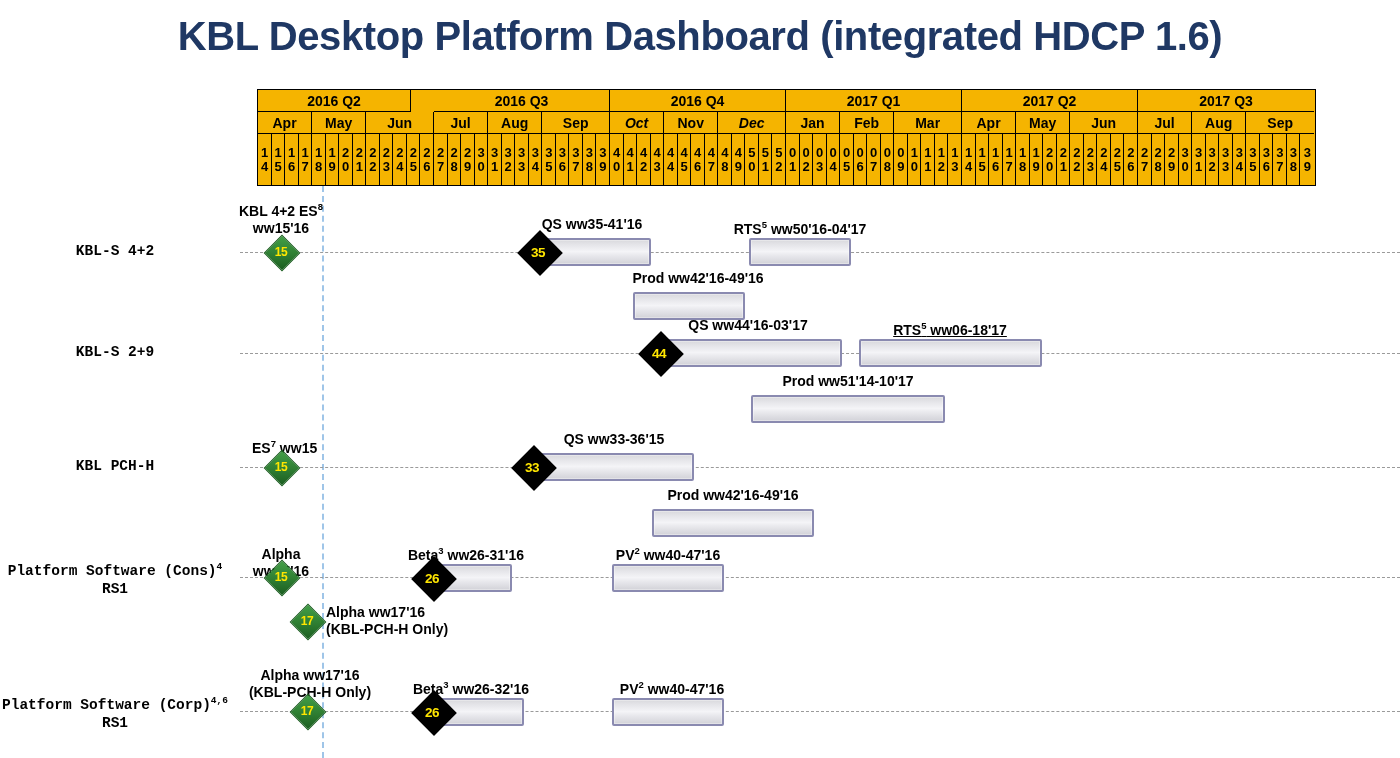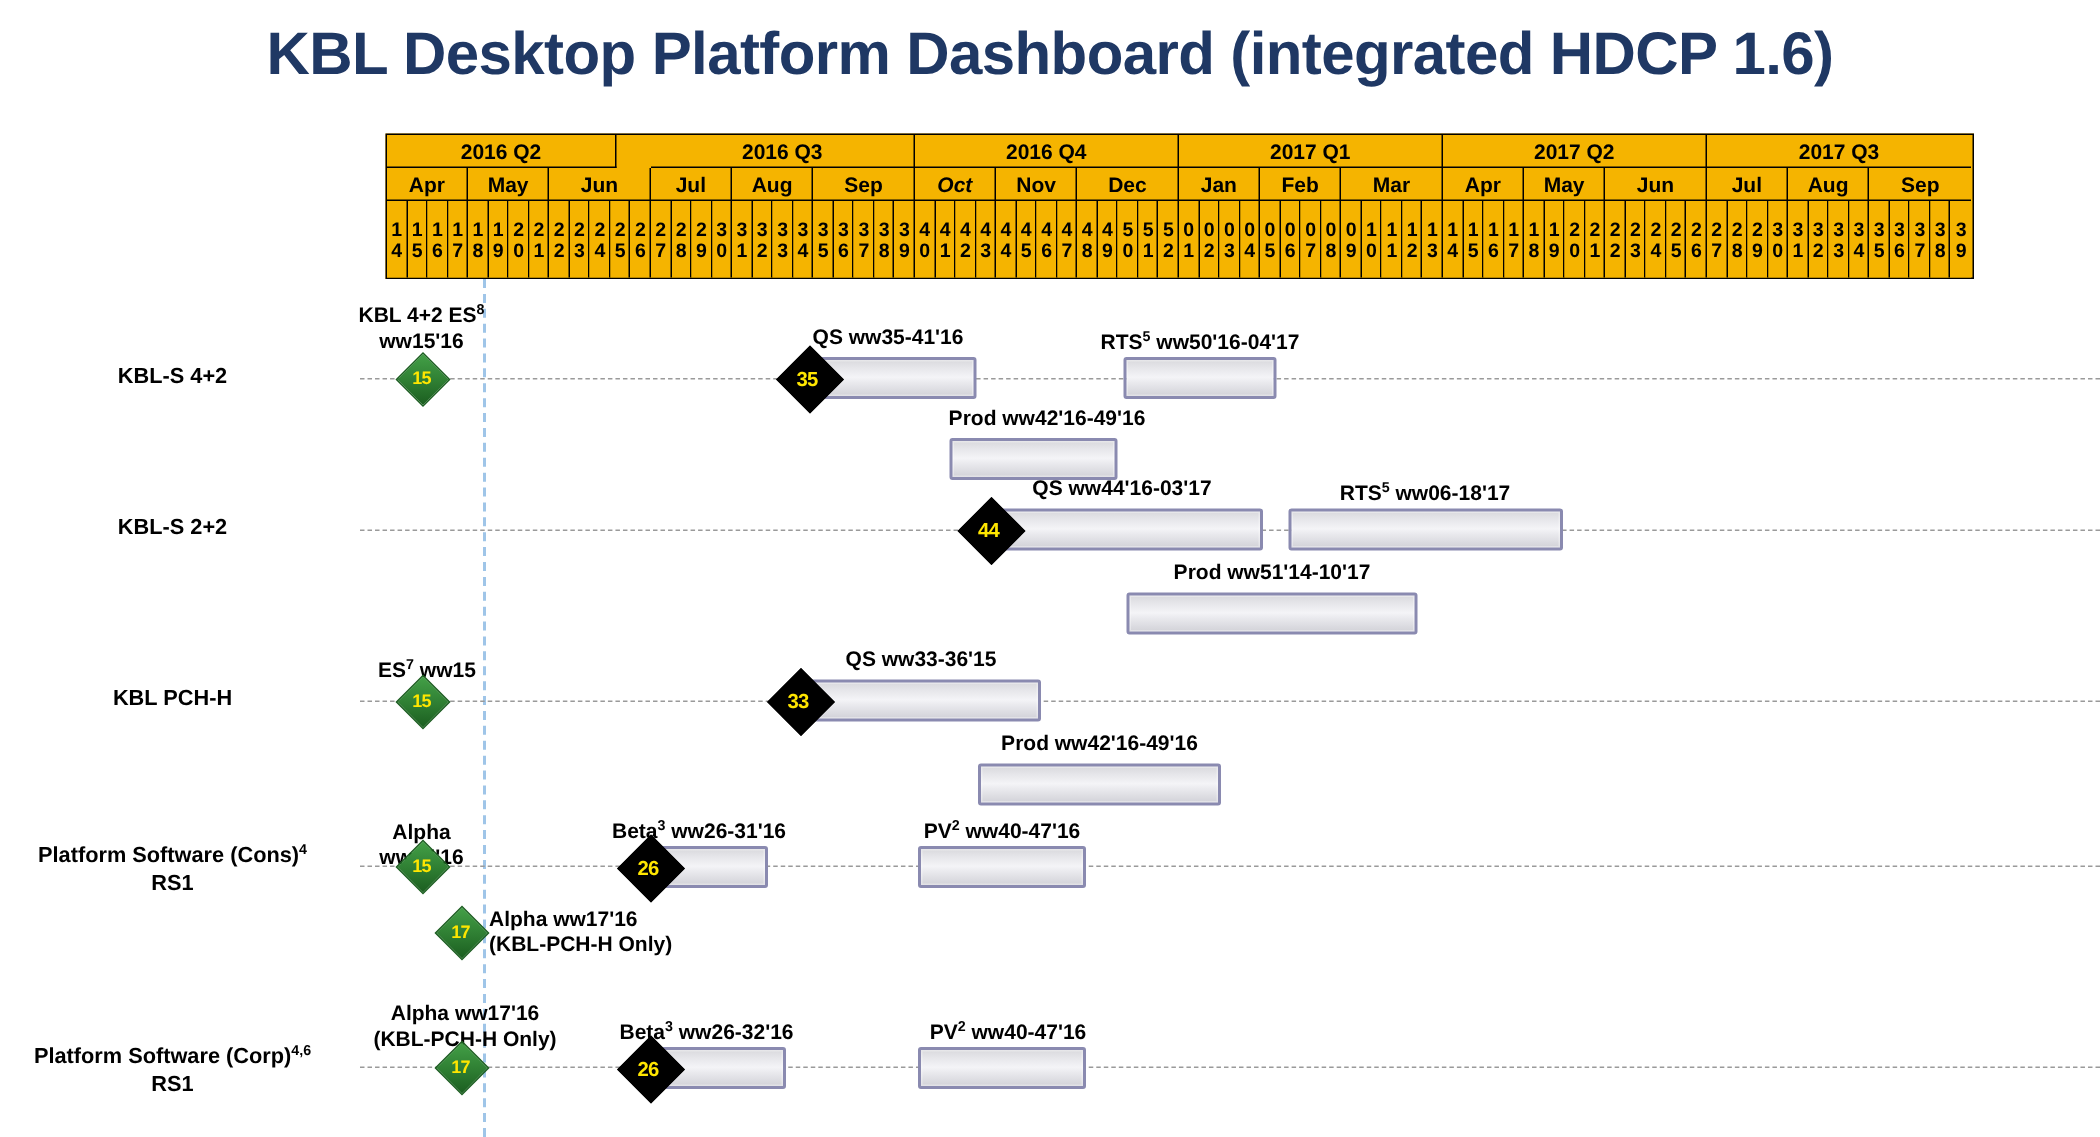--- a/index.html
+++ b/index.html
@@ -95,20 +95,21 @@
 
   
   .row-label {
     position: absolute;
     width: 230px;
     text-align: center;
     font-size: 14.5px;
     font-weight: 700;
     color: #000;
     line-height: 18px;
+    font-family: Liberation Mono, monospace;
   }
   .row-label sup { font-size: 9.5px; }
 
   
   .bar {
     position: absolute;
     height: 28px;
     box-sizing: border-box;
     border: 2px solid #8a8ab0;
     border-radius: 2px;
@@ -183,21 +184,21 @@
       </div>
     <div class="tl-row tl-months" id="m-row">
         <div class="tl-cell" style="left: 0px; width: 54.1538px;">Apr</div>
         <div class="tl-cell" style="left: 54.1538px; width: 54.1538px;">May</div>
         <div class="tl-cell" style="left: 108.308px; width: 67.6923px;">Jun</div>
         <div class="tl-cell" style="left: 176px; width: 54.1538px;">Jul</div>
         <div class="tl-cell" style="left: 230.154px; width: 54.1538px;">Aug</div>
         <div class="tl-cell" style="left: 284.308px; width: 67.6923px;">Sep</div>
         <div class="tl-cell" style="left: 352px; width: 54.1538px; font-style: italic;">Oct</div>
         <div class="tl-cell" style="left: 406.154px; width: 54.1538px;">Nov</div>
-        <div class="tl-cell" style="left: 460.308px; width: 67.6923px;">Dec</div>
+        <div class="tl-cell" style="left: 460.308px; width: 67.6923px; font-style: italic;">Dec</div>
         <div class="tl-cell" style="left: 528px; width: 54.1538px;">Jan</div>
         <div class="tl-cell" style="left: 582.154px; width: 54.1538px;">Feb</div>
         <div class="tl-cell" style="left: 636.308px; width: 67.6923px;">Mar</div>
         <div class="tl-cell" style="left: 704px; width: 54.1538px;">Apr</div>
         <div class="tl-cell" style="left: 758.154px; width: 54.1538px;">May</div>
         <div class="tl-cell" style="left: 812.308px; width: 67.6923px;">Jun</div>
         <div class="tl-cell" style="left: 880px; width: 54.1538px;">Jul</div>
         <div class="tl-cell" style="left: 934.154px; width: 54.1538px;">Aug</div>
         <div class="tl-cell last" style="left: 988.308px; width: 67.6923px;">Sep</div>
       </div>
@@ -522,21 +523,21 @@
   <div id="plot">
 
     <div class="row-base" style="top:66px;"></div>
     <div class="row-base" style="top:167px;"></div>
     <div class="row-base" style="top:281px;"></div>
     <div class="row-base" style="top:391px;"></div>
     <div class="row-base" style="top:525px;"></div>
 
     <div class="row-label" style="left:0px; top:56px;">KBL-S 4+2</div>
 
-    <div class="row-label" style="left:0px; top:157px;">KBL-S 2+2</div>
+    <div class="row-label" style="left:0px; top:157px;">KBL-S 2+9</div>
 
     <div class="row-label" style="left:0px; top:271px;">KBL PCH-H</div>
 
     <div class="row-label" style="left:0px; top:372px;">
       <span>Platform Software (Cons)</span><sup>4</sup><br>
       <span>RS1</span>
     </div>
 
     <div class="row-label" style="left:0px; top:506px;">
       <span>Platform Software (Corp)</span><sup>4,6</sup><br>
@@ -561,21 +562,21 @@
     <div class="bar" style="left:749px; top:52px; width:102px;"></div>
 
     <div class="caption center" style="left:698px; top:84px;">Prod ww42'16-49'16</div>
     <div class="bar" style="left:633px; top:106px; width:112px;"></div>
 
     <div class="caption center" style="left:748px; top:131px;">QS ww44'16-03'17</div>
     <div class="bar" style="left:656px; top:153px; width:186px;"></div>
     <div class="diamond-black" style="left:645px; top:152px;"></div>
     <div class="diamond-black-label" style="left:642px; top:152px;text-align:right;">44</div>
 
-    <div class="caption center" style="left:950px; top:131px;">
+    <div class="caption center" style="left:950px; top:131px;text-decoration:underline;">
       <span>RTS</span><sup>5</sup><span>  ww06-18'17</span>
     </div>
     <div class="bar" style="left:859px; top:153px; width:183px;"></div>
 
     <div class="caption center" style="left:848px; top:187px;">Prod ww51'14-10'17</div>
     <div class="bar" style="left:751px; top:209px; width:194px;"></div>
 
     <div class="caption" style="left:252px; top:249px;">
       <span>ES</span><sup>7</sup><span> ww15</span>
     </div>

